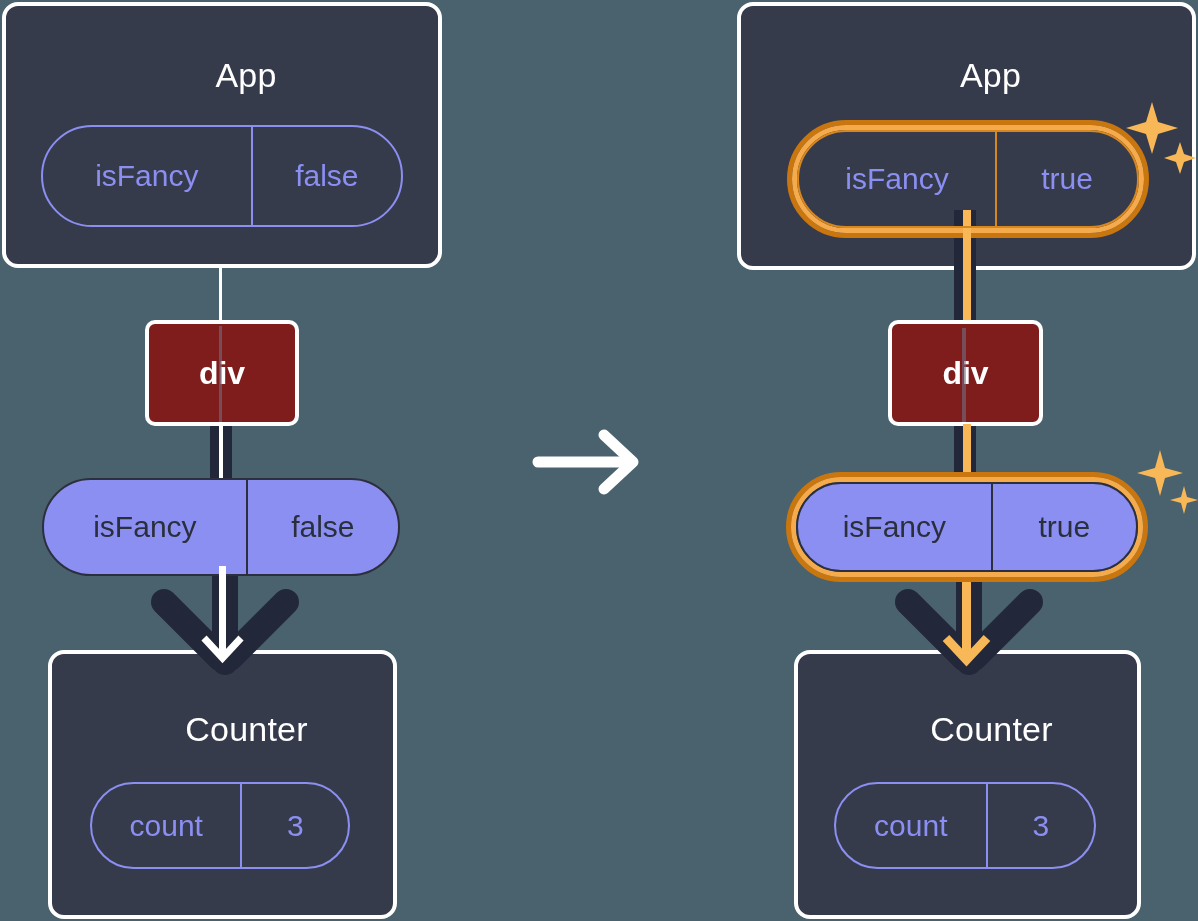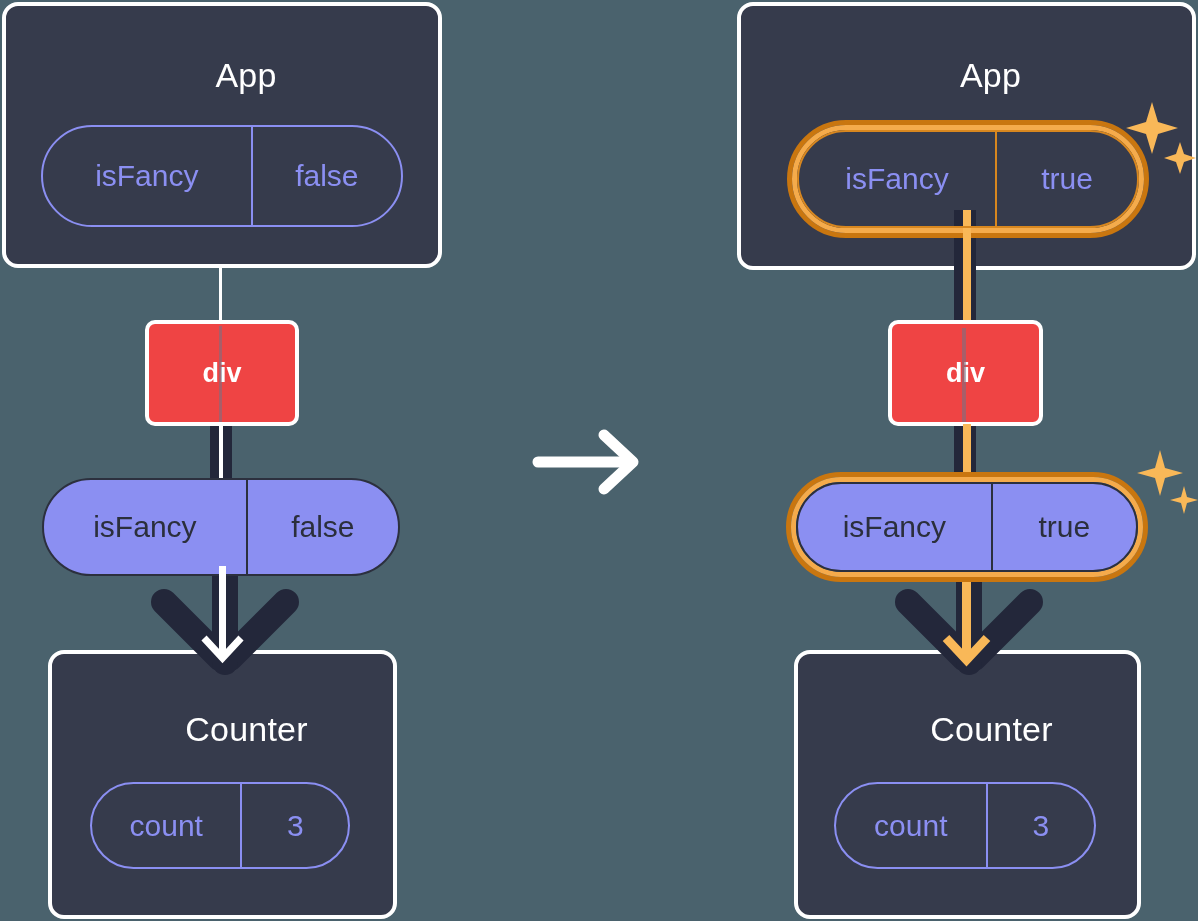--- a/index.html
+++ b/index.html
@@ -79,26 +79,26 @@
   .ring .ring-inner{
     position:absolute;inset:0;
     border-radius:999px;
     border:5px solid #f5ab4b;
     box-sizing:border-box;
   }
 
   
   .divbox{
     position:absolute;
-    background:#ef4444;
+    background:#7f1d1d;
     border:4px solid #ffffff;
     border-radius:10px;
     box-sizing:border-box;
     display:flex;align-items:center;justify-content:center;
-    color:#ffffff;font-size:27px;font-weight:bold;
+    color:#ffffff;font-size:32px;font-weight:bold;
     z-index:6;
   }
 
   
   .wire{position:absolute;z-index:2;}
   .wire-white{background:#ffffff;}
   .wire-dark{background:#23273a;}
   .wire-amber{background:#f9b858;}
   .wire-faint{background:#6f7488;}
 

